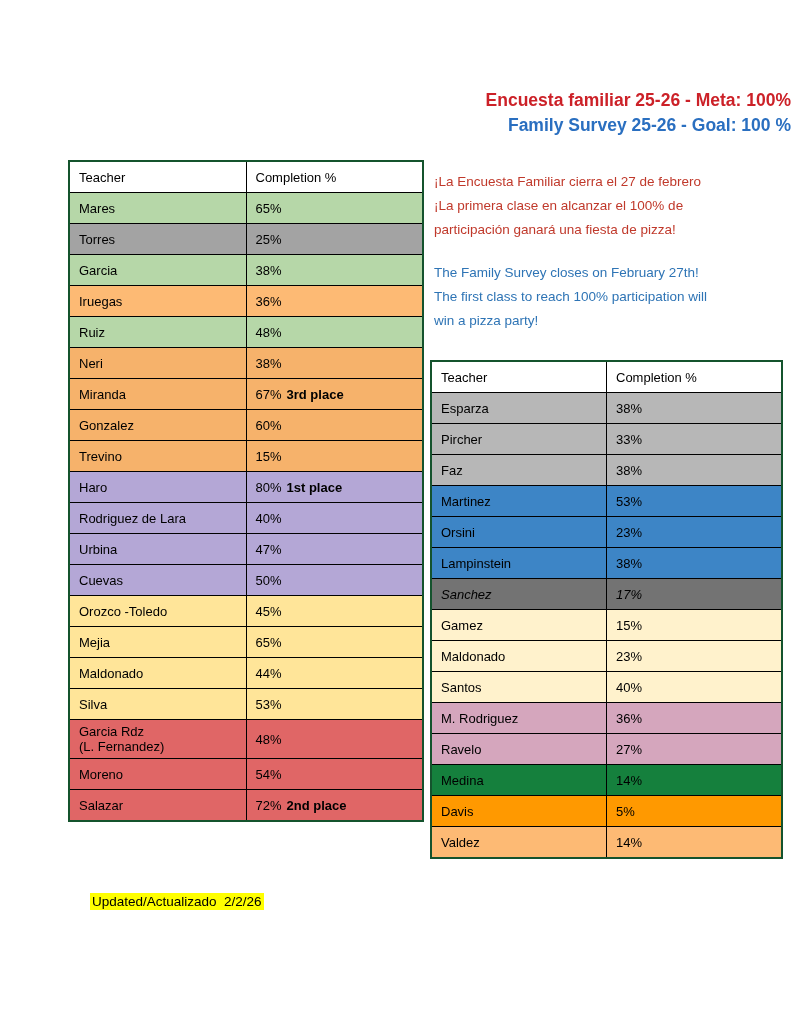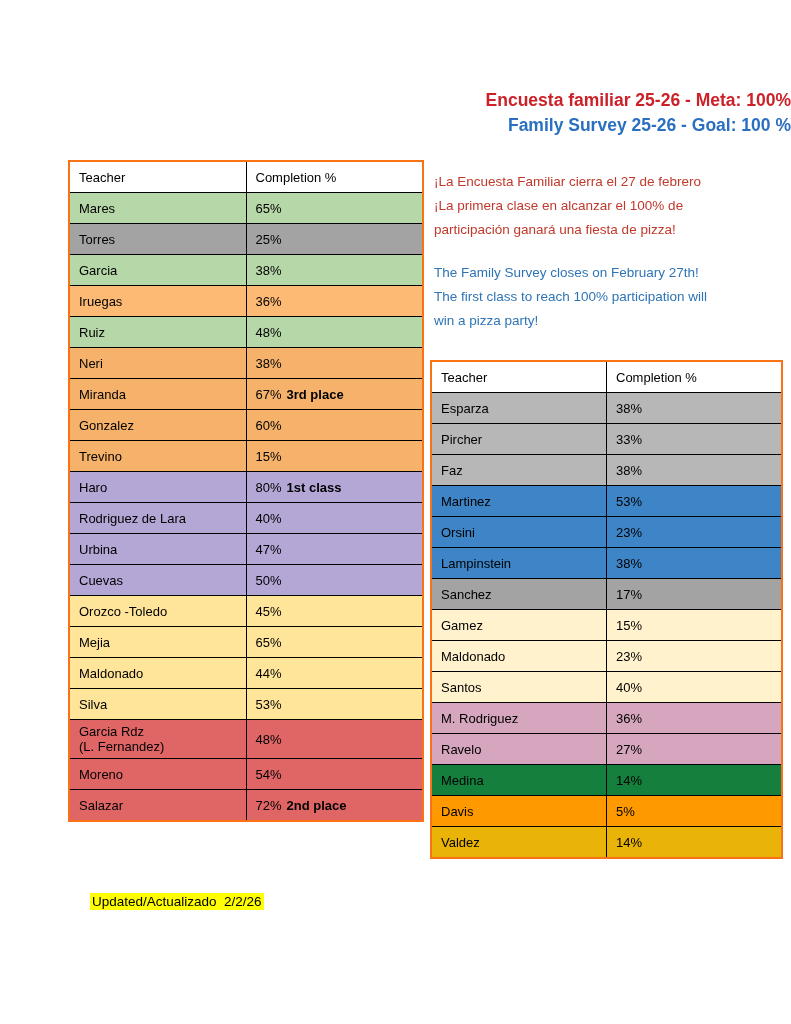--- a/index.html
+++ b/index.html
@@ -30,21 +30,21 @@
     border-collapse: collapse;
     table-layout: fixed;
     position: absolute;
     background: #ffffff;
   }
   #left-table  { left: 68px;  top: 160px; width: 356px; }
   #right-table { left: 430px; top: 360px; width: 353px; }
   table.survey, table.survey td, table.survey th {
     border: 1px solid #000000;
   }
-  table.survey { border: 2px solid #f97316; }
+  table.survey { border: 2px solid #14532d; }
   table.survey th, table.survey td {
     font-size: 13px;
     font-weight: normal;
     text-align: left;
     vertical-align: middle;
     padding: 4px 6px 4px 9px;
     height: 22px;
     overflow: hidden;
   }
   table.survey th { background: #ffffff; }
@@ -115,21 +115,21 @@
       <tr style="background-color: rgb(246, 178, 107);">
     <td class="teacher-cell"><span class="teacher-name">Gonzalez</span></td>
     <td class="completion-cell"><span class="completion-value">60%</span></td>
   </tr>
       <tr style="background-color: rgb(246, 178, 107);">
     <td class="teacher-cell"><span class="teacher-name">Trevino</span></td>
     <td class="completion-cell"><span class="completion-value">15%</span></td>
   </tr>
       <tr style="background-color: rgb(180, 167, 214);">
     <td class="teacher-cell"><span class="teacher-name">Haro</span></td>
-    <td class="completion-cell"><span class="completion-value">80%</span><span class="rank-note">1st class</span></td>
+    <td class="completion-cell"><span class="completion-value">80%</span><span class="rank-note">1st place</span></td>
   </tr>
       <tr style="background-color: rgb(180, 167, 214);">
     <td class="teacher-cell"><span class="teacher-name">Rodriguez de Lara</span></td>
     <td class="completion-cell"><span class="completion-value">40%</span></td>
   </tr>
       <tr style="background-color: rgb(180, 167, 214);">
     <td class="teacher-cell"><span class="teacher-name">Urbina</span></td>
     <td class="completion-cell"><span class="completion-value">47%</span></td>
   </tr>
       <tr style="background-color: rgb(180, 167, 214);">
@@ -197,21 +197,21 @@
     <td class="completion-cell"><span class="completion-value">53%</span></td>
   </tr>
       <tr style="background-color: rgb(61, 133, 198);">
     <td class="teacher-cell"><span class="teacher-name">Orsini</span></td>
     <td class="completion-cell"><span class="completion-value">23%</span></td>
   </tr>
       <tr style="background-color: rgb(61, 133, 198);">
     <td class="teacher-cell"><span class="teacher-name">Lampinstein</span></td>
     <td class="completion-cell"><span class="completion-value">38%</span></td>
   </tr>
-      <tr style="background-color: #a3a3a3;">
+      <tr style="background-color: #737373; font-style: italic;">
     <td class="teacher-cell"><span class="teacher-name">Sanchez</span></td>
     <td class="completion-cell"><span class="completion-value">17%</span></td>
   </tr>
       <tr style="background-color: rgb(255, 242, 204);">
     <td class="teacher-cell"><span class="teacher-name">Gamez</span></td>
     <td class="completion-cell"><span class="completion-value">15%</span></td>
   </tr>
       <tr style="background-color: rgb(255, 242, 204);">
     <td class="teacher-cell"><span class="teacher-name">Maldonado</span></td>
     <td class="completion-cell"><span class="completion-value">23%</span></td>
@@ -229,20 +229,20 @@
     <td class="completion-cell"><span class="completion-value">27%</span></td>
   </tr>
       <tr style="background-color: #15803d;">
     <td class="teacher-cell"><span class="teacher-name">Medina</span></td>
     <td class="completion-cell"><span class="completion-value">14%</span></td>
   </tr>
       <tr style="background-color: rgb(255, 153, 0);">
     <td class="teacher-cell"><span class="teacher-name">Davis</span></td>
     <td class="completion-cell"><span class="completion-value">5%</span></td>
   </tr>
-      <tr style="background-color: #eab308;">
+      <tr style="background-color: #fdba74;">
     <td class="teacher-cell"><span class="teacher-name">Valdez</span></td>
     <td class="completion-cell"><span class="completion-value">14%</span></td>
   </tr>
     </tbody>
 </table>
 
 <span class="footer-updated">Updated/Actualizado  2/2/26</span>
 
 </body></html>

